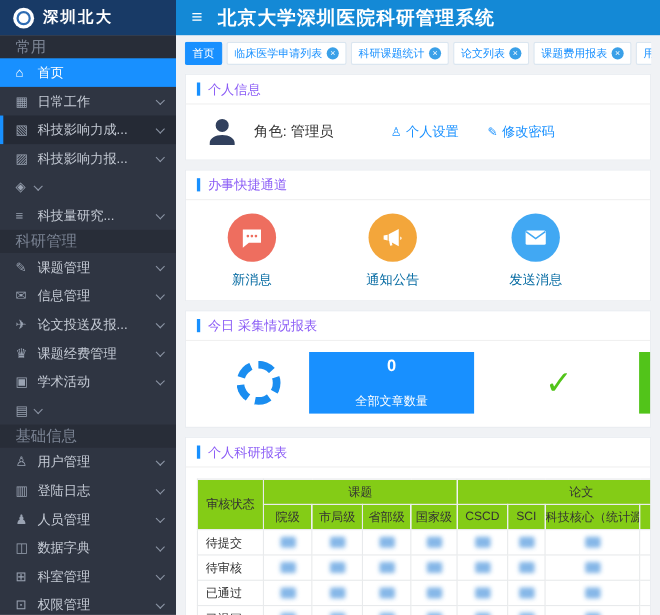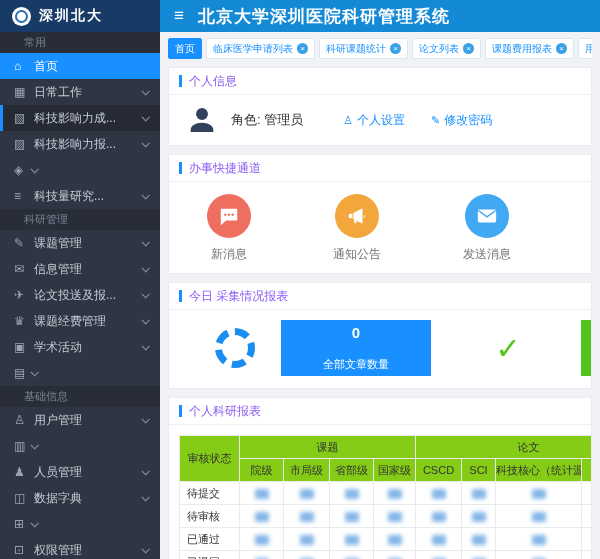--- a/index.html
+++ b/index.html
@@ -10,21 +10,21 @@
   .header { position:absolute; top:0; left:0; width:600px; height:32px; display:flex; z-index:5; }
   .logo { width:160px; height:32px; background:#183a66; color:#fff; display:flex; align-items:center; padding-left:12px; gap:8px; font-size:14px; font-weight:bold; letter-spacing:2px; }
   .logo-badge { width:19px; height:19px; border-radius:50%; background:#fff; position:relative; flex-shrink:0; }
   .logo-badge::after { content:""; position:absolute; inset:3px; border:2px solid #2e6cb3; border-radius:50%; }
   .header-main { flex:1; background:#1489d6; display:flex; align-items:center; color:#fff; }
   .hamburger { width:38px; text-align:center; font-size:17px; cursor:pointer; }
   .app-title { font-size:17px; font-weight:bold; letter-spacing:1px; }
 
   
   .sidebar { position:absolute; top:32px; left:0; width:160px; height:527px; background:#2f3542; overflow:hidden; }
-  .section-label { height:21px; line-height:21px; padding-left:24px; font-size:11px; color:#7b8494; background:#282d38; }
+  .section-label { height:21px; line-height:21px; padding-left:14px; font-size:14px; color:#7b8494; background:#282d38; }
   .side-item { height:26px; display:flex; align-items:center; padding:0 12px 0 14px; color:#c6ccd6; font-size:12px; cursor:pointer; }
   .side-item .icon { width:17px; font-size:12px; color:#9aa3b2; flex-shrink:0; }
   .side-item .lbl { flex:1; margin-left:3px; white-space:nowrap; overflow:hidden; }
   .side-item .chev { width:6px; height:6px; border-right:1px solid #8a93a3; border-bottom:1px solid #8a93a3; transform:rotate(45deg) translateY(-1px); flex-shrink:0; }
   .side-item.active { background:#1890ff; color:#fff; }
   .side-item.active .icon { color:#fff; }
   .side-item.open { background:#252a35; border-left:3px solid #1890ff; padding-left:11px; }
 
   
   .main { position:absolute; left:160px; top:32px; width:440px; height:527px; overflow:hidden; padding:6px 8px 0 8px; }
@@ -34,30 +34,30 @@
   .tab.active { background:#1890ff; color:#fff; border-color:#1890ff; }
   .tab .close { width:11px; height:11px; border-radius:50%; background:#3aa0e8; color:#fff; font-size:8px; line-height:11px; text-align:center; cursor:pointer; }
 
   .panel { background:#fff; margin-bottom:8px; border:1px solid #e8ecf0; }
   .panel-title { display:flex; align-items:center; height:27px; padding-left:10px; border-bottom:1px solid #f0f0f0; font-size:12px; color:#8b5cf6; }
   .marker { width:3px; height:12px; background:#1890ff; margin-right:7px; }
 
   
   .profile-row { display:flex; align-items:center; padding:8px 12px 8px 16px; }
   .avatar { width:34px; height:34px; margin-right:12px; flex-shrink:0; }
-  .role { font-size:13px; color:#333; margin-right:40px; }
+  .role { font-size:13px; color:#333; margin-right:52px; }
   .plink { display:inline-flex; align-items:center; gap:4px; color:#1890ff; font-size:12px; margin-right:26px; text-decoration:none; cursor:pointer; }
   .plink .pl-icon { font-size:11px; }
 
   
   .quick-row { display:flex; justify-content:space-between; padding:12px 80px 10px 38px; }
   .quick-item { display:flex; flex-direction:column; align-items:center; gap:8px; cursor:pointer; }
   .quick-circle { width:44px; height:44px; border-radius:50%; display:flex; align-items:center; justify-content:center; }
   .qc-red { background:#ee6e5f; } .qc-blue { background:#41a8f3; } .qc-orange { background:#f3a63b; }
-  .quick-label { font-size:12px; color:#737373; }
+  .quick-label { font-size:12px; color:#0369a1; }
 
   
   .today-row { display:flex; align-items:center; padding:10px 0 12px 46px; overflow:hidden; }
   .donut { width:40px; height:40px; border:7px dashed #1a8df0; border-radius:50%; margin-right:26px; flex-shrink:0; }
   .stat-box { width:150px; height:56px; background:#1890ff; color:#fff; display:flex; flex-direction:column; align-items:center; justify-content:center; margin-right:8px; flex-shrink:0; }
   .stat-num { font-size:15px; font-weight:bold; }
   .stat-label { font-size:11px; margin-top:16px; }
   .check-box { width:138px; height:56px; display:flex; align-items:center; justify-content:center; color:#52c41a; font-size:30px; font-weight:bold; margin-right:4px; flex-shrink:0; }
   .green-box { width:60px; height:56px; background:#52c41a; flex-shrink:0; }
 
@@ -149,34 +149,36 @@
 
   <div class="section-label">基础信息</div>
 
   <div class="side-item">
     <span class="icon">♙</span>
     <span class="lbl">用户管理</span>
     <span class="chev"></span>
   </div>
   <div class="side-item">
     <span class="icon">▥</span>
+    <span class="lbl">登陆日志</span>
     <span class="chev"></span>
   </div>
   <div class="side-item">
     <span class="icon">♟</span>
     <span class="lbl">人员管理</span>
     <span class="chev"></span>
   </div>
   <div class="side-item">
     <span class="icon">◫</span>
     <span class="lbl">数据字典</span>
     <span class="chev"></span>
   </div>
   <div class="side-item">
     <span class="icon">⊞</span>
+    <span class="lbl">科室管理</span>
     <span class="chev"></span>
   </div>
   <div class="side-item">
     <span class="icon">⊡</span>
     <span class="lbl">权限管理</span>
     <span class="chev"></span>
   </div>
 </div>
 
 <div class="main">

